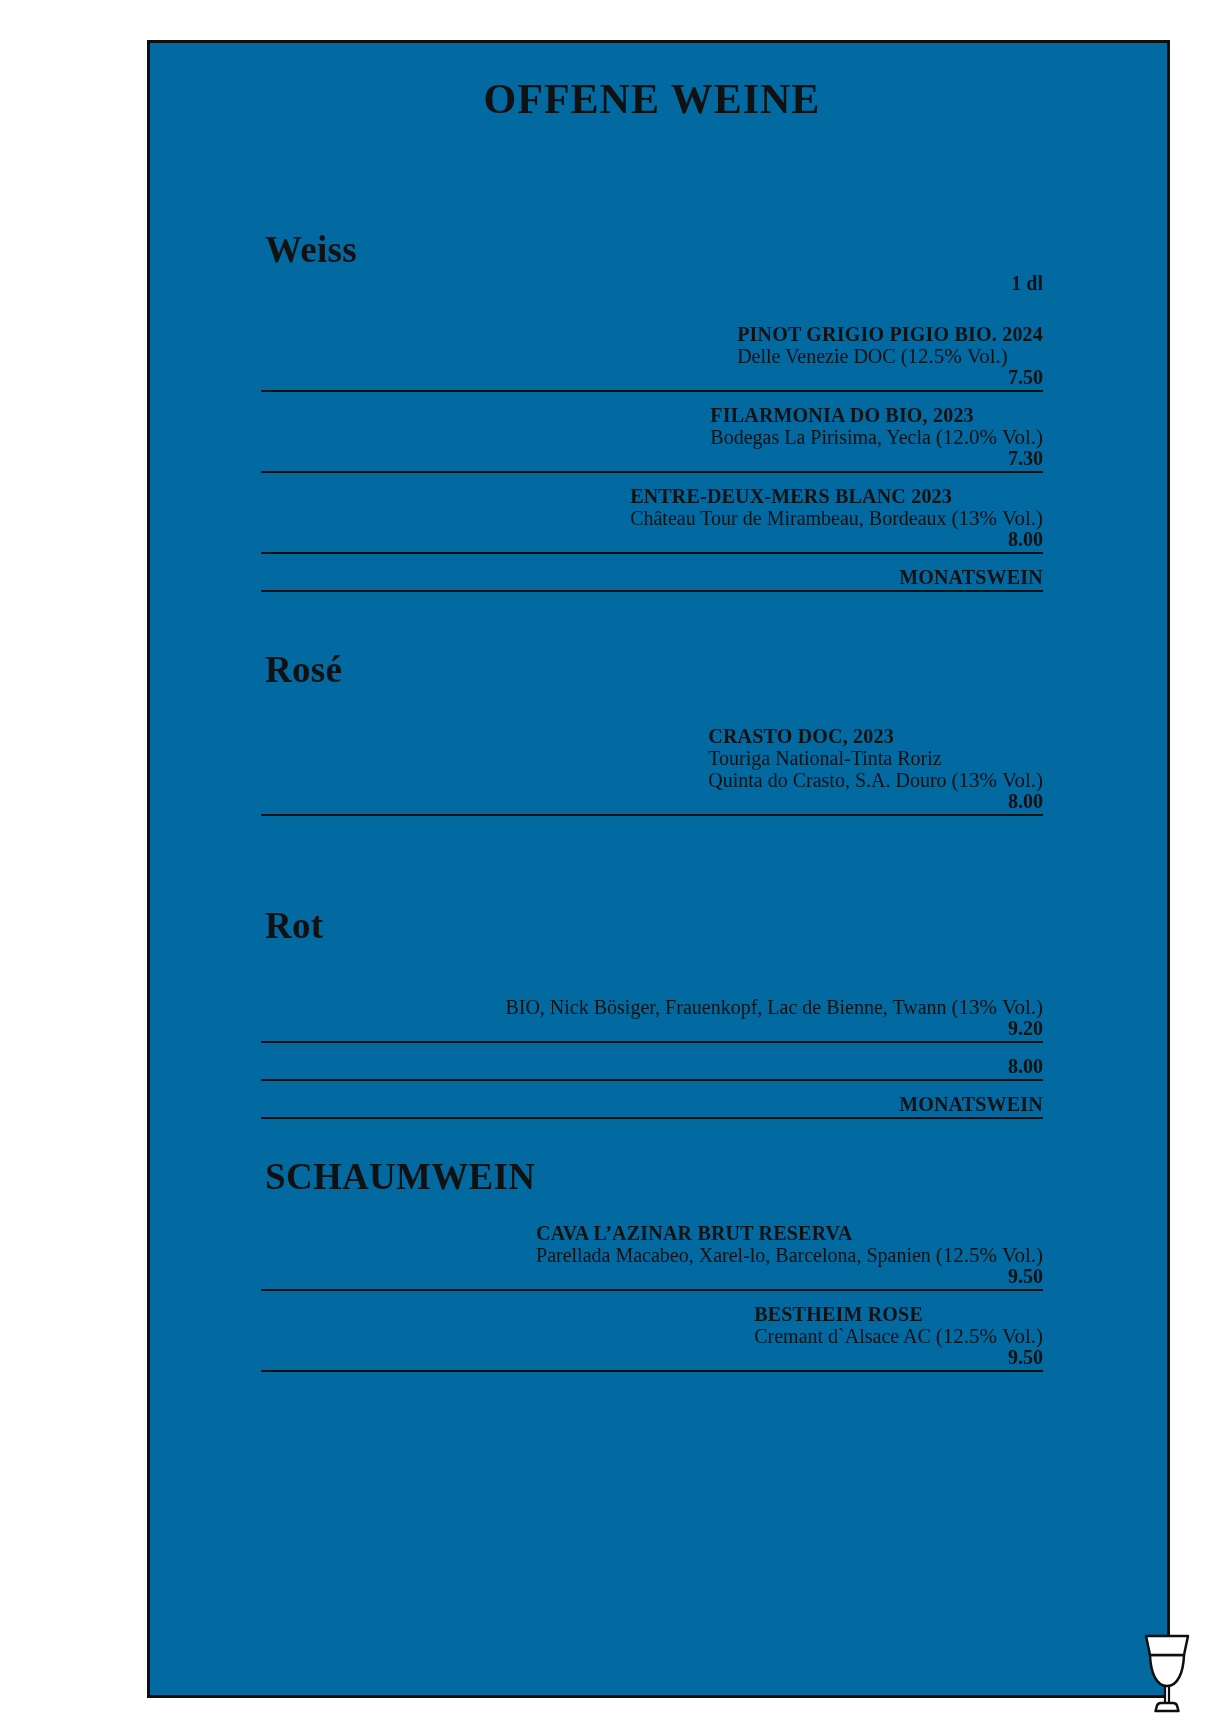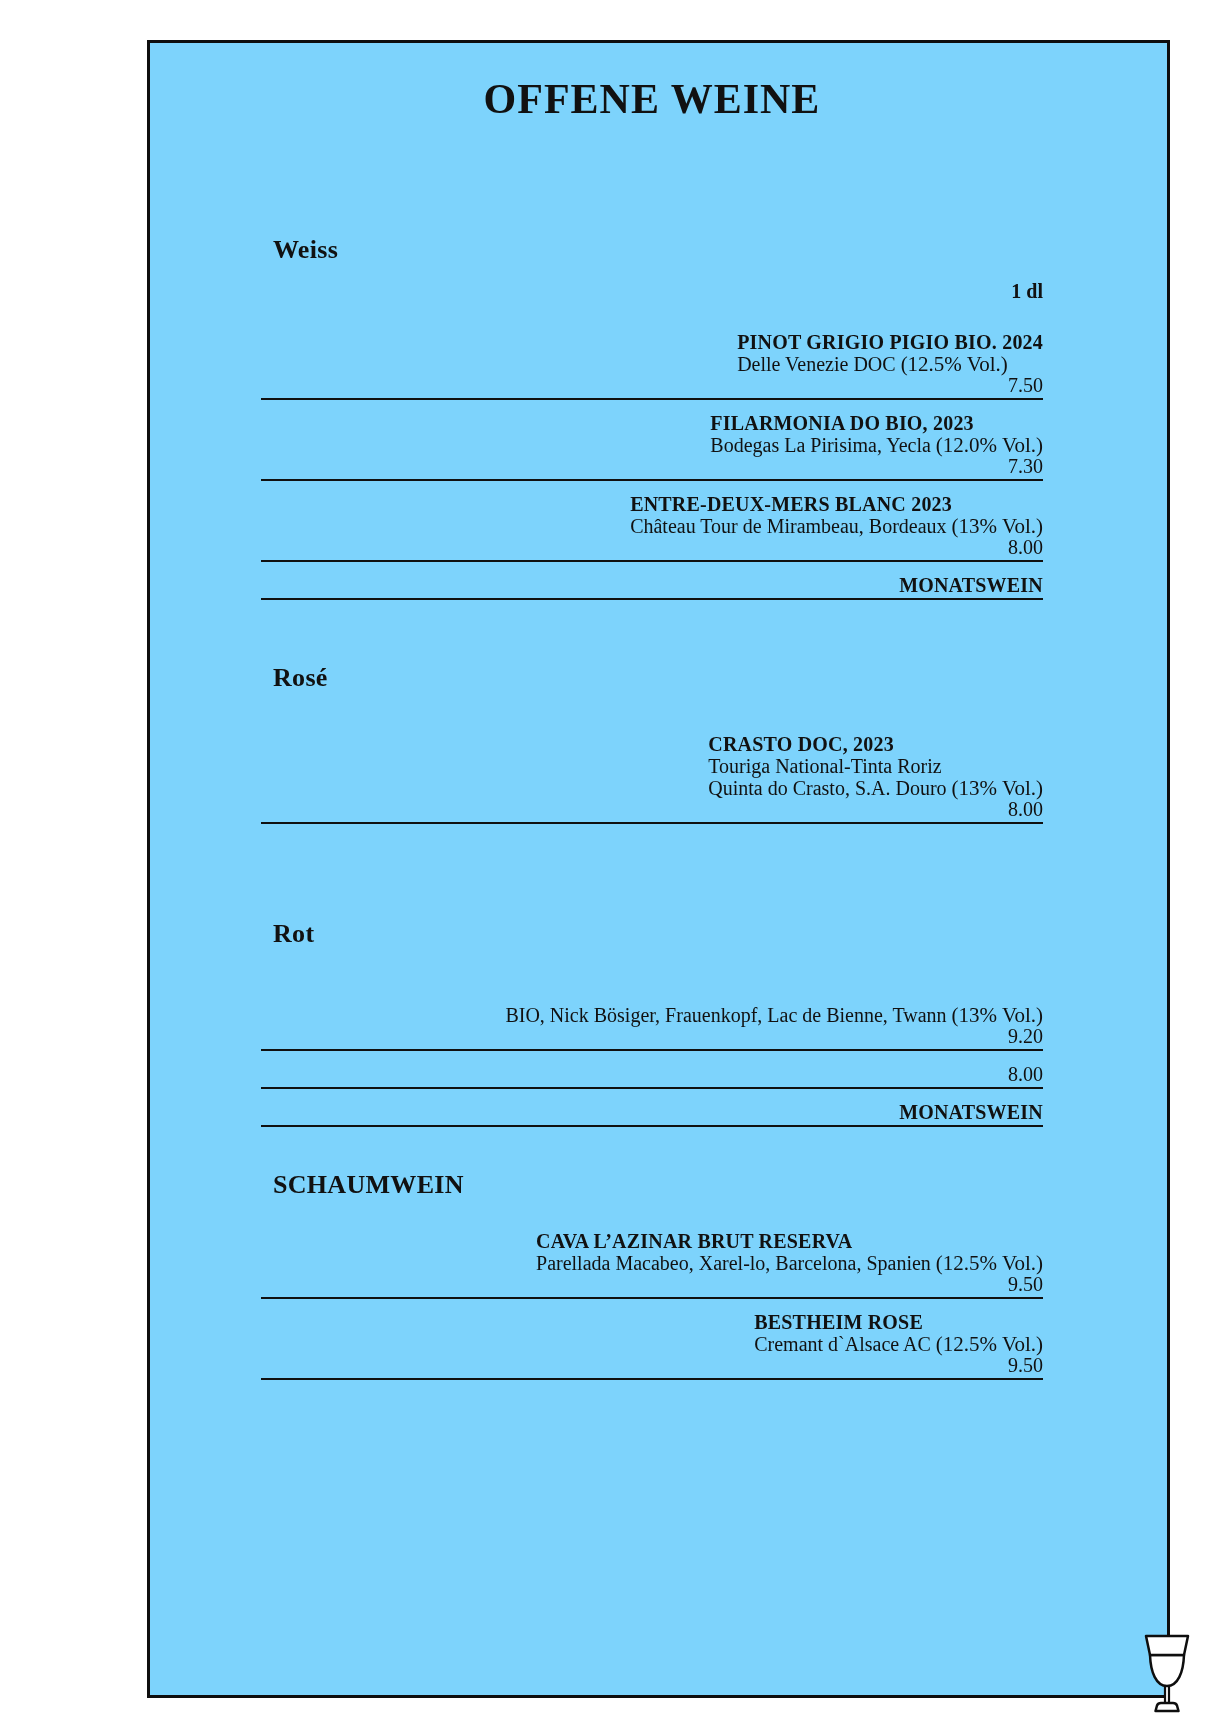--- a/index.html
+++ b/index.html
@@ -4,48 +4,48 @@
 <style>
   html,body{margin:0;padding:0;background:#ffffff;}
   body{
     width:1222px;height:1728px;position:relative;
     font-family:"Liberation Serif","DejaVu Serif",serif;
     color:#111111;
   }
   .page-frame{
     position:absolute;left:147px;top:40px;width:1023px;height:1658px;
     border:3px solid #0e0e0e;box-sizing:border-box;
-    background:#7dd3fc;
+    background:#0369a1;
   }
   .page-content{padding:15px 124px 0 111px;}
   .doc-title{
     font-size:42px;font-weight:bold;text-align:center;
     letter-spacing:1px;margin:18px 0 0 0;line-height:1.1;
   }
   .sections{margin-top:110px;}
   .section-heading{
-    font-size:26px;font-weight:bold;margin:12px;line-height:36px;
+    font-size:37px;font-weight:bold;margin:4px;line-height:36px;
     letter-spacing:0.3px;
   }
   .price-header{
     text-align:right;font-weight:bold;font-size:20px;margin-top:4px;line-height:22px;
   }
   .sec-0 .items{margin-top:30px;}
   .sec-1{margin-top:60px;}  .sec-1 .items{margin-top:38px;}
   .sec-2{margin-top:92px;}  .sec-2 .items{margin-top:52px;}
   .sec-3{margin-top:40px;}  .sec-3 .items{margin-top:28px;}
   .item{
     display:flex;justify-content:flex-end;align-items:flex-end;
     border-bottom:2.5px solid #101010;padding-bottom:2px;margin-bottom:13px;flex-direction:column;
   }
   .items .item:last-child{margin-bottom:0;}
   .item-title{font-weight:bold;font-size:20px;line-height:21px;letter-spacing:0.2px;}
   .item-line{font-size:20px;line-height:21px;margin-top:1px;}
   .vol{font-size:21px;}
-  .item-price{font-weight:normal;font-size:20px;line-height:21px;white-space:nowrap;}
+  .item-price{font-weight:bold;font-size:20px;line-height:21px;white-space:nowrap;}
   .glass{
     position:absolute;right:-31px;bottom:-20px;width:62px;height:84px;
   }
 </style>
 </head>
 <body>
 
 <div class="page-frame">
   <div class="page-content">
     <h1 class="doc-title">OFFENE WEINE</h1>

